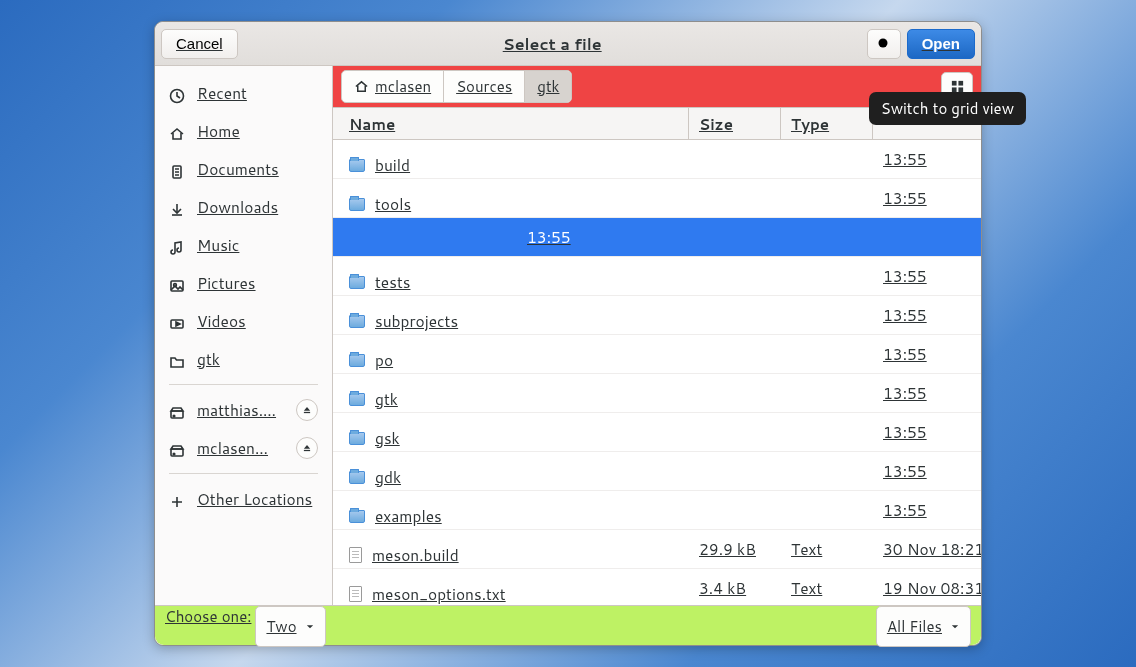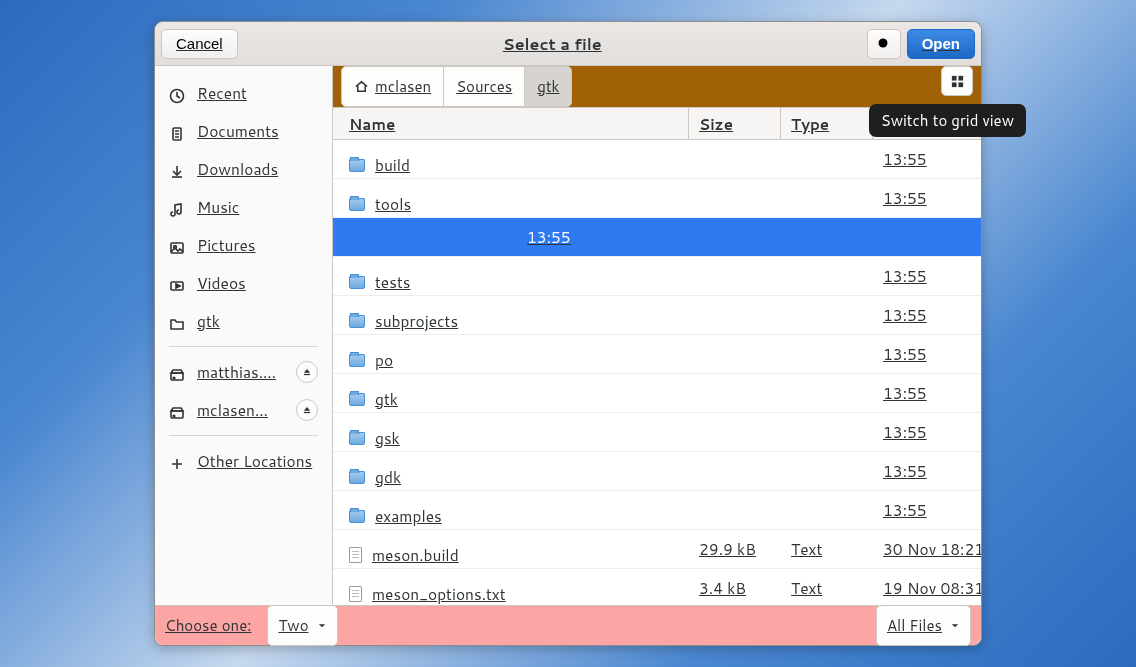--- a/index.html
+++ b/index.html
@@ -115,23 +115,24 @@
     display: flex;
     flex-direction: column;
     min-width: 0;
     background: #fff;
   }
 
   
   .pathrow {
     height: 42px;
     display: flex;
+    align-items: center;
     padding: 0 8px;
     border-bottom: 1px solid #cdc7c2;
-    background: #a16207;
+    background: #ef4444;
     gap: 8px;
   }
   .pathbar {
     display: flex;
     border: 1px solid #cdc7c2;
     border-radius: 5px;
     overflow: hidden;
     background: #fdfdfc;
   }
   .pathseg {
@@ -151,21 +152,21 @@
     width: 32px; height: 30px;
     border: 1px solid #cdc7c2;
     border-radius: 5px;
     background: #fdfdfc;
     display: flex; align-items: center; justify-content: center;
     cursor: pointer;
     position: relative;
   }
   .tooltip {
     position: absolute;
-    top: 37px;
+    top: 19px;
     right: -54px;
     background: #1f1f1f;
     color: #fff;
     padding: 6px 12px;
     border-radius: 7px;
     font-size: 15px;
     white-space: nowrap;
     z-index: 50;
   }
 
@@ -242,24 +243,24 @@
     left: 2px; right: 2px; top: 3px;
     height: 1px; background: #bbb;
     box-shadow: 0 3px 0 #bbb, 0 6px 0 #bbb;
   }
 
   
   .footer {
     height: 40px;
     border-top: 1px solid #cdc7c2;
     display: flex;
-    align-items: center;
+    align-items: flex-start;
     padding: 0 10px;
-    gap: 16px;
-    background: #fca5a5;
+    gap: 4px;
+    background: #bef264;
     border-radius: 0 0 9px 9px;
     font-size: 15px;
   }
   .combo {
     border: 1px solid #cdc7c2;
     border-radius: 5px;
     background: #fdfdfc;
     padding: 9px 10px;
     display: flex;
     align-items: center;
@@ -351,20 +352,26 @@
 
   <div class="middle">
 
     <div class="sidebar">
       <div id="side-places">
           <div class="side-item">
             <svg viewBox="0 0 16 16">
               <use href="#i-recent"></use>
             </svg>
             <span class="lbl">Recent</span>
+          </div>
+          <div class="side-item">
+            <svg viewBox="0 0 16 16">
+              <use href="#i-home"></use>
+            </svg>
+            <span class="lbl">Home</span>
           </div>
           <div class="side-item">
             <svg viewBox="0 0 16 16">
               <use href="#i-documents"></use>
             </svg>
             <span class="lbl">Documents</span>
           </div>
           <div class="side-item">
             <svg viewBox="0 0 16 16">
               <use href="#i-downloads"></use>

